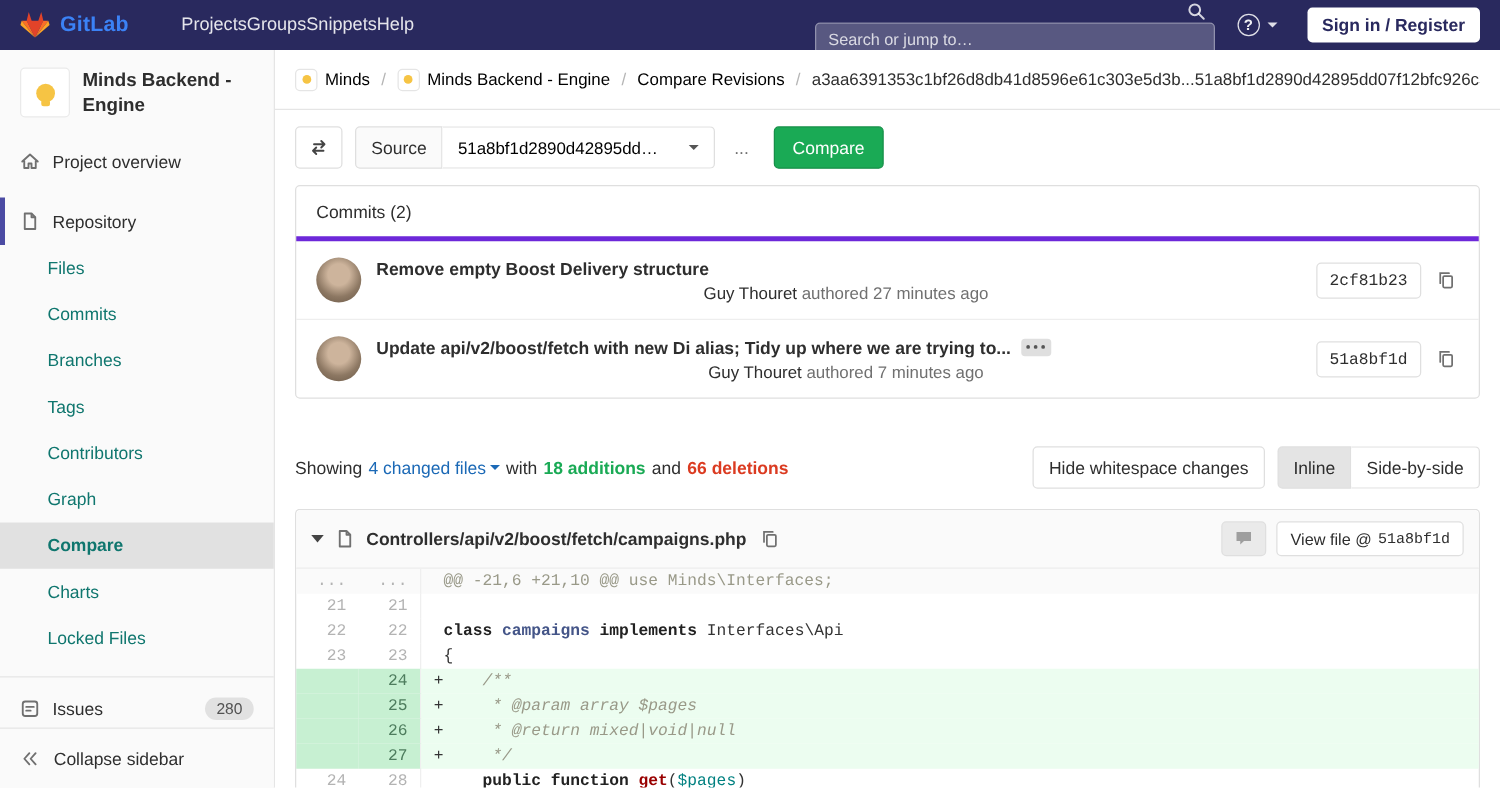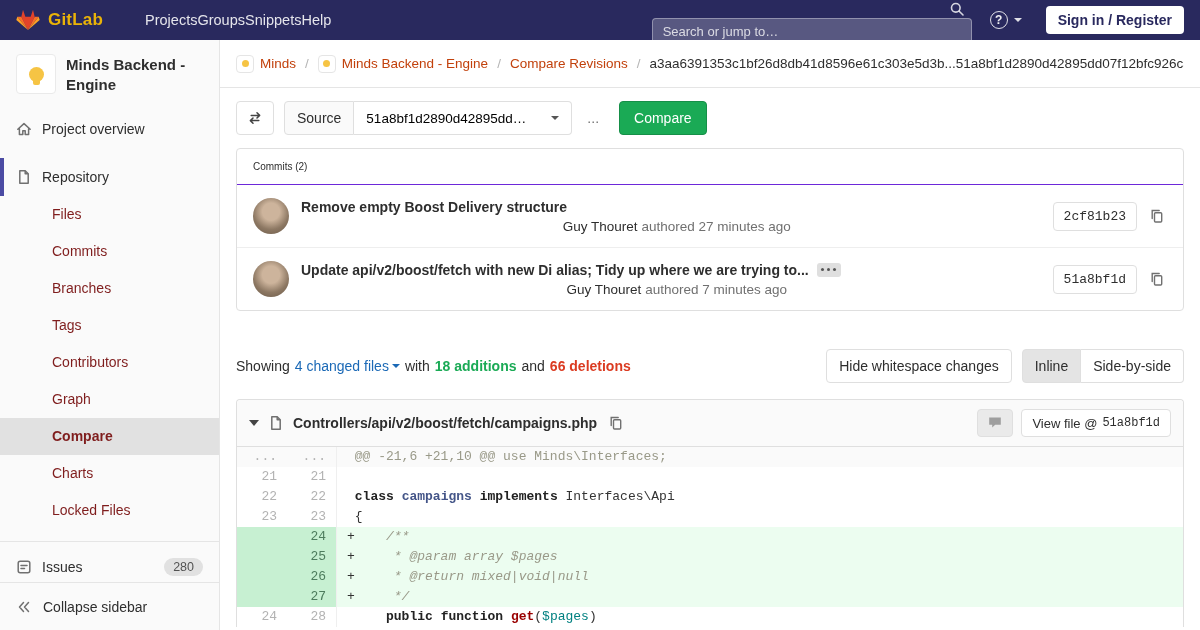--- a/index.html
+++ b/index.html
@@ -6,21 +6,21 @@
   html,body { width:1200px; height:630px; overflow:hidden; }
   body { font-family:"Liberation Sans","DejaVu Sans",sans-serif; font-size:14px; color:#2e2e2e; background:#fff; }
   a { text-decoration:none; color:inherit; cursor:pointer; }
   button { font:inherit; cursor:pointer; }
   svg { display:block; }
   .mono { font-family:"Liberation Mono","DejaVu Sans Mono",monospace; }
 
   
   .navbar { position:fixed; top:0; left:0; right:0; height:40px; background:#29295e; display:flex; align-items:center; padding:0 16px; z-index:20; }
   .brand { display:flex; align-items:center; gap:8px; }
-  .brand-text { color:#eab308; font-size:17px; font-weight:700; letter-spacing:.2px; }
+  .brand-text { color:#3b82f6; font-size:17px; font-weight:700; letter-spacing:.2px; }
   .nav-links { display:flex; margin-left:42px; }
   .nav-links a { color:rgba(255,255,255,.88); font-size:14.5px; }
   .nav-search { margin-left:auto; margin-right:18px; position:relative; width:320px; }
   .nav-search input { width:100%; height:27px; border-radius:4px; border:1px solid rgba(255,255,255,.35); background:rgba(255,255,255,.22); padding:0 30px 0 10px; color:#fff; font-size:13px; outline:none;margin-top:22px; }
   .nav-search input::placeholder { color:rgba(255,255,255,.78); }
   .nav-search .s-icon { position:absolute; right:7px; top:5px; }
   .help-menu { display:flex; align-items:center; gap:6px; margin-right:24px; cursor:pointer; }
   .q-circle { width:18px; height:18px; border:1.5px solid rgba(255,255,255,.85); border-radius:50%; color:rgba(255,255,255,.92); font-size:12px; font-weight:700; display:flex; align-items:center; justify-content:center; }
   .caret { display:inline-block; width:0; height:0; border-left:4px solid transparent; border-right:4px solid transparent; border-top:4px solid currentColor; }
   .help-menu .caret { color:rgba(255,255,255,.85); }
@@ -31,49 +31,49 @@
   .project-context { display:flex; gap:10px; padding:14px 16px 10px; align-items:flex-start; cursor:pointer; }
   .project-avatar { width:40px; height:40px; border-radius:4px; border:1px solid #eaeaea; background:#fff; display:flex; align-items:center; justify-content:center; flex:none; }
   .bulb { width:15px; height:15px; background:#f6c444; border-radius:50%; position:relative; }
   .bulb::after { content:""; position:absolute; left:4px; bottom:-3px; width:7px; height:4px; background:#f6c444; border-radius:0 0 2px 2px; }
   .project-name { font-size:15px; font-weight:700; line-height:1.35; padding-top:1px; }
   .side-nav { margin-top:4px; }
   .side-item { display:flex; align-items:center; gap:10px; height:38px; padding:0 16px; font-size:14px; color:#2e2e2e; }
   .side-item svg { flex:none; }
   .side-section { margin-top:10px; }
   .side-item.active-section { border-left:4px solid #4b4ba3; padding-left:12px; font-weight:400; }
-  .sub-item { display:block; height:37px; line-height:37px; padding-left:52px; font-size:14px; color:#7f1d1d; }
+  .sub-item { display:block; height:37px; line-height:37px; padding-left:38px; font-size:14px; color:#0f766e; }
   .sub-item.active { background:#e1e1e1; font-weight:600; }
   .side-divider { height:1px; background:#e5e5e5; margin:12px 0 6px; }
   .side-item .label { flex:1; }
   .badge { background:#e1e1e1; border-radius:10px; padding:2px 9px; font-size:12.5px; color:#525252; }
   .collapse-row { position:absolute; bottom:0; left:0; right:0; height:48px; border-top:1px solid #e5e5e5; display:flex; align-items:center; gap:11px; padding:0 16px; color:#2e2e2e; background:#fafafa; cursor:pointer; }
 
   
   .content { position:absolute; left:220px; top:40px; width:980px; height:590px; overflow:hidden; background:#fff; }
 
   .breadcrumbs { height:48px; display:flex; align-items:center; padding:0 16px; border-bottom:1px solid #e5e5e5; font-size:13.5px; color:#707070; white-space:nowrap; overflow:hidden; }
-  .crumb { display:flex; align-items:center; gap:6px; color:#c2410c; }
+  .crumb { display:flex; align-items:center; gap:6px; color:#000000; }
   .crumb-avatar { width:18px; height:18px; border-radius:4px; border:1px solid #e5e5e5; background:#fff; display:flex; align-items:center; justify-content:center; flex:none; }
   .bulb-sm { width:7px; height:7px; background:#f6c444; border-radius:50%; }
   .crumb-sep { margin:0 9px; color:#b5b5b5; }
   .crumb-sha { color:#2e2e2e; overflow:hidden; }
 
   .compare-bar { display:flex; align-items:center; padding:13px 16px; gap:10px; }
   .icon-btn { width:38px; height:34px; border:1px solid #dfdfdf; border-radius:4px; background:#fff; display:flex; align-items:center; justify-content:center; }
   .input-group { display:flex; align-items:stretch; }
   .ig-label { border:1px solid #dfdfdf; background:#fafafa; padding:0 12px; font-size:14px; border-radius:4px 0 0 4px; display:flex; align-items:center; color:#2e2e2e; }
   .ig-btn { border:1px solid #dfdfdf; border-left:0; background:#fff; border-radius:0 4px 4px 0; padding:0 12px; height:34px; display:flex; align-items:center; gap:8px; width:218px; justify-content:space-between; font-size:13.5px; }
   .ig-btn .val { overflow:hidden; text-overflow:ellipsis; white-space:nowrap; }
   .ig-btn .caret { color:#555; }
   .compare-dots { color:#707070; margin:0 5px; }
   .btn-green { background:#1aaa55; border:1px solid #168f48; color:#fff; border-radius:4px; padding:0 14px; height:34px; font-size:14px; margin-left:5px; }
 
   .panel { margin:0 16px; border:1px solid #dfdfdf; border-radius:4px; }
-  .panel-header { padding:12px 16px; border-bottom:1px solid #6d28d9; font-size:10px; }
+  .panel-header { padding:12px 16px; border-bottom:4px solid #6d28d9; font-size:14px; }
   .commit-row { display:flex; align-items:center; padding:13px 16px; }
   .commit-row + .commit-row { border-top:1px solid #eee; }
   .commit-avatar { width:36px; height:36px; border-radius:50%; flex:none;
     background:radial-gradient(circle at 50% 38%, #cdb49c 0 30%, #8d7863 62%, #675645 100%); }
   .commit-main { margin-left:12px; flex:1; min-width:0; }
   .commit-title { font-weight:600; font-size:14px; color:#2e2e2e; display:flex; align-items:center; gap:8px; white-space:nowrap; overflow:hidden; }
   .commit-meta { margin-top:4px; font-size:13.5px; color:#707070;text-align:center; }
   .commit-author { color:#2e2e2e; }
   .commit-right { display:flex; align-items:center; gap:10px; }
   .sha-box { font-family:"Liberation Mono","DejaVu Sans Mono",monospace; font-size:13px; border:1px solid #dfdfdf; border-radius:4px; padding:6px 10px; background:#fff; color:#2e2e2e; }

